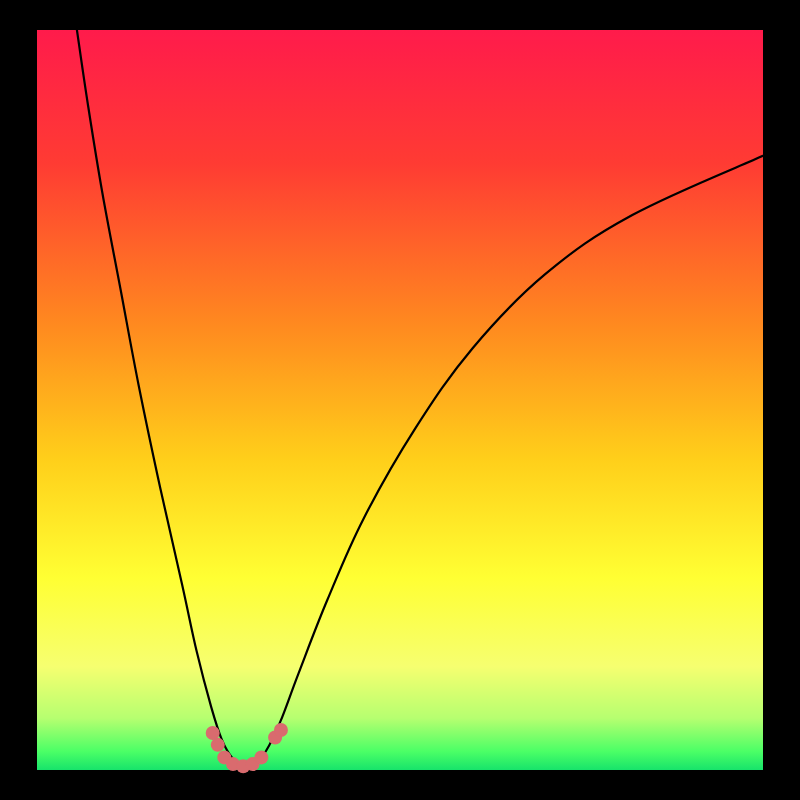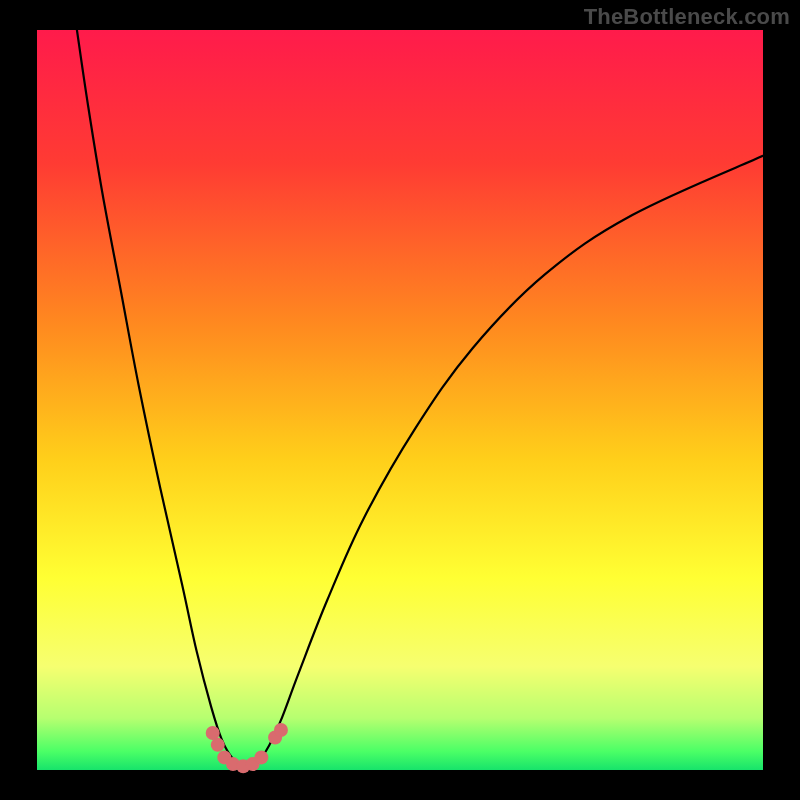--- a/index.html
+++ b/index.html
@@ -33,21 +33,20 @@
     left: 0;
     top: 0;
     width: 800px;
     height: 800px;
   }
 </style>
 </head>
 <body>
 
 <div class="frame">
-  <div class="watermark">TheBottleneck.com</div>
 
   <svg class="plot" viewBox="0 0 800 800">
     <defs>
       <linearGradient id="bg-grad" x1="0" y1="0" x2="0" y2="1">
           <stop offset="0%" stop-color="#ff1b4b"></stop>
           <stop offset="18%" stop-color="#ff3b33"></stop>
           <stop offset="40%" stop-color="#ff8a1f"></stop>
           <stop offset="57.99999999999999%" stop-color="#ffcf1a"></stop>
           <stop offset="74%" stop-color="#ffff33"></stop>
           <stop offset="86%" stop-color="#f6ff70"></stop>

